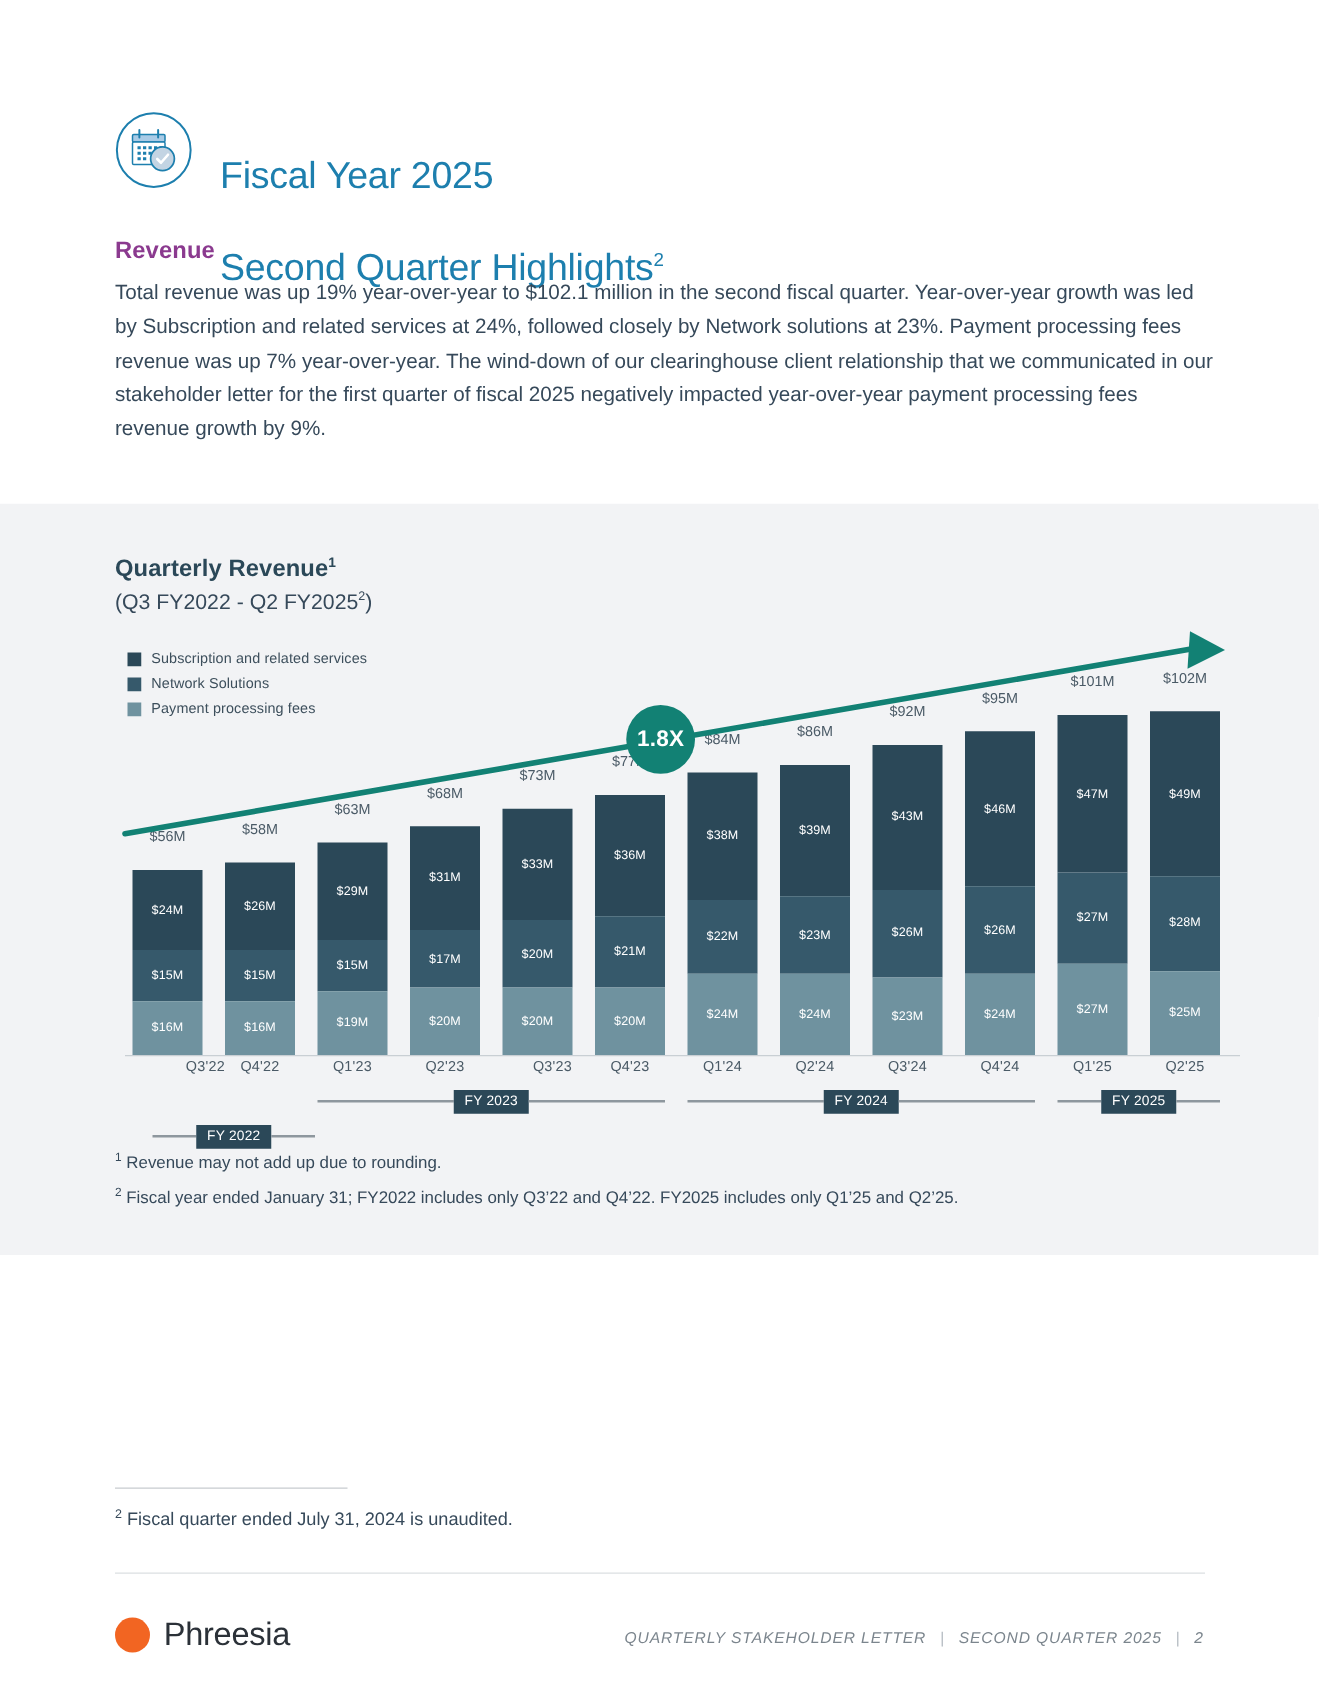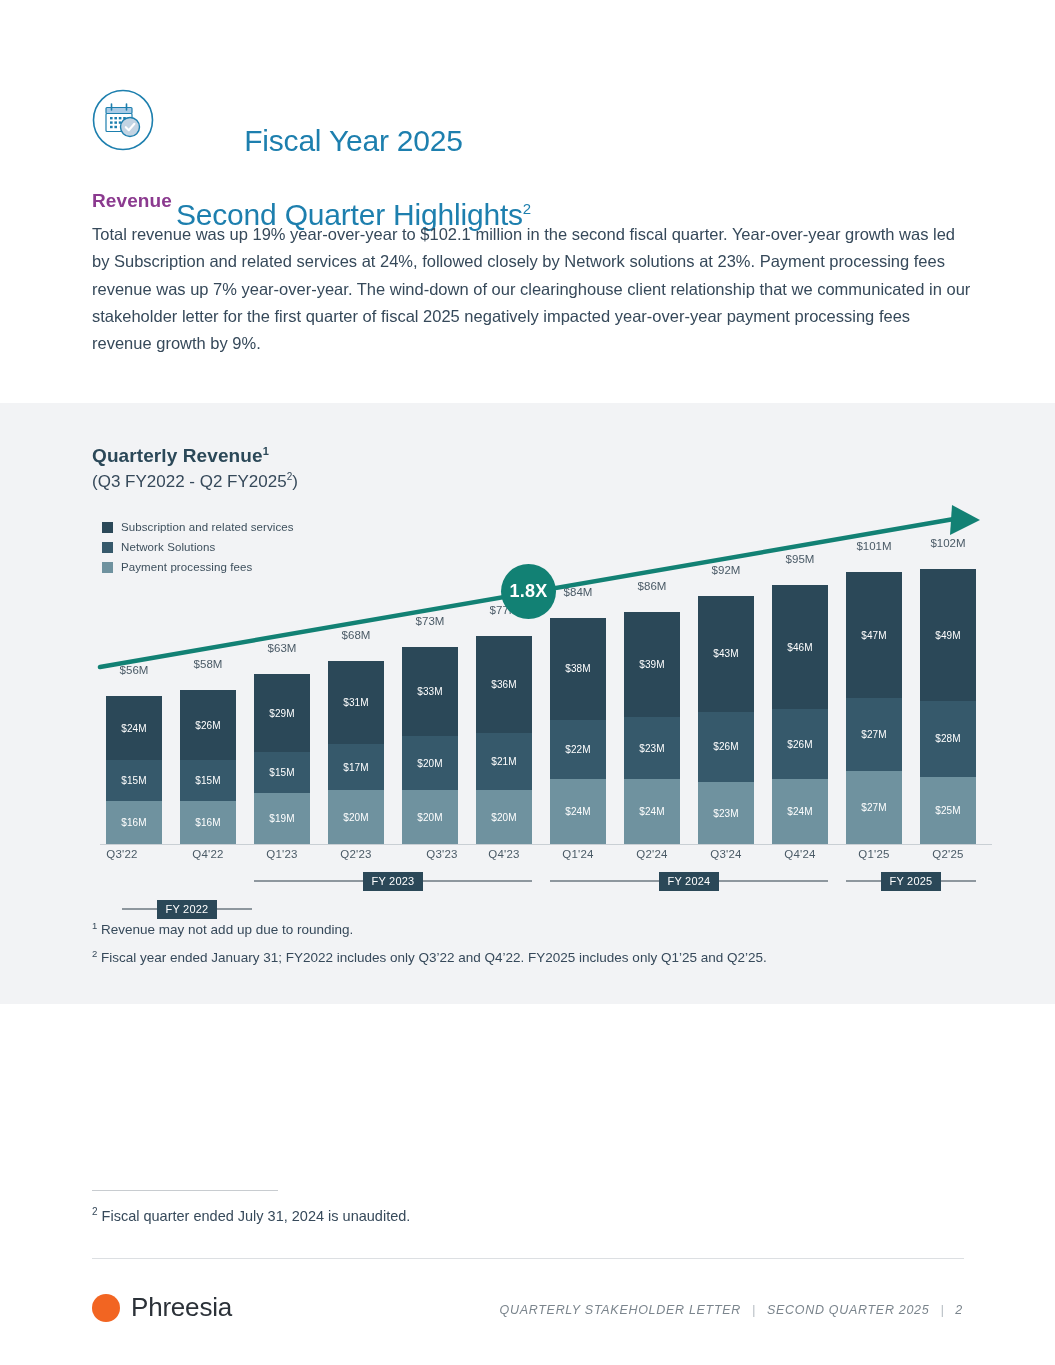--- a/index.html
+++ b/index.html
@@ -21,21 +21,20 @@
   }
 
   
   .header {
     position: absolute;
     left: 92px;
     top: 85px;
     display: flex;
     align-items: flex-start;
     gap: 22px;
-    text-align: center;
   }
   .cal-icon { width: 62px; height: 62px; flex: none; margin-top: 4px; }
   .header-title {
     font-size: 30px;
     line-height: 37px;
     color: #1d7fae;
     font-weight: 400;
     letter-spacing: -0.2px;
     white-space: pre-line;
   }
@@ -405,21 +404,21 @@
     </div>
 
   <svg class="trend" viewBox="0 0 900 200">
     <line x1="8" y1="172" x2="862" y2="24" stroke="#128174" stroke-width="4.5" stroke-linecap="round"></line>
     <polygon points="860,10 888,25 858,40" fill="#128174"></polygon>
   </svg>
 
   <div class="badge">1.8X</div>
 
   <div class="xlabels" id="xlabels">
-      <div class="xlab" style="left: 2px;">Q3'22</div>
+      <div class="xlab" style="left: 32px; text-align: right;">Q3'22</div>
       <div class="xlab" style="left: 88px;">Q4'22</div>
       <div class="xlab" style="left: 162px;">Q1'23</div>
       <div class="xlab" style="left: 236px;">Q2'23</div>
       <div class="xlab" style="left: 322px;">Q3'23</div>
       <div class="xlab" style="left: 384px;">Q4'23</div>
       <div class="xlab" style="left: 458px;">Q1'24</div>
       <div class="xlab" style="left: 532px;">Q2'24</div>
       <div class="xlab" style="left: 606px;">Q3'24</div>
       <div class="xlab" style="left: 680px;">Q4'24</div>
       <div class="xlab" style="left: 754px;">Q1'25</div>

